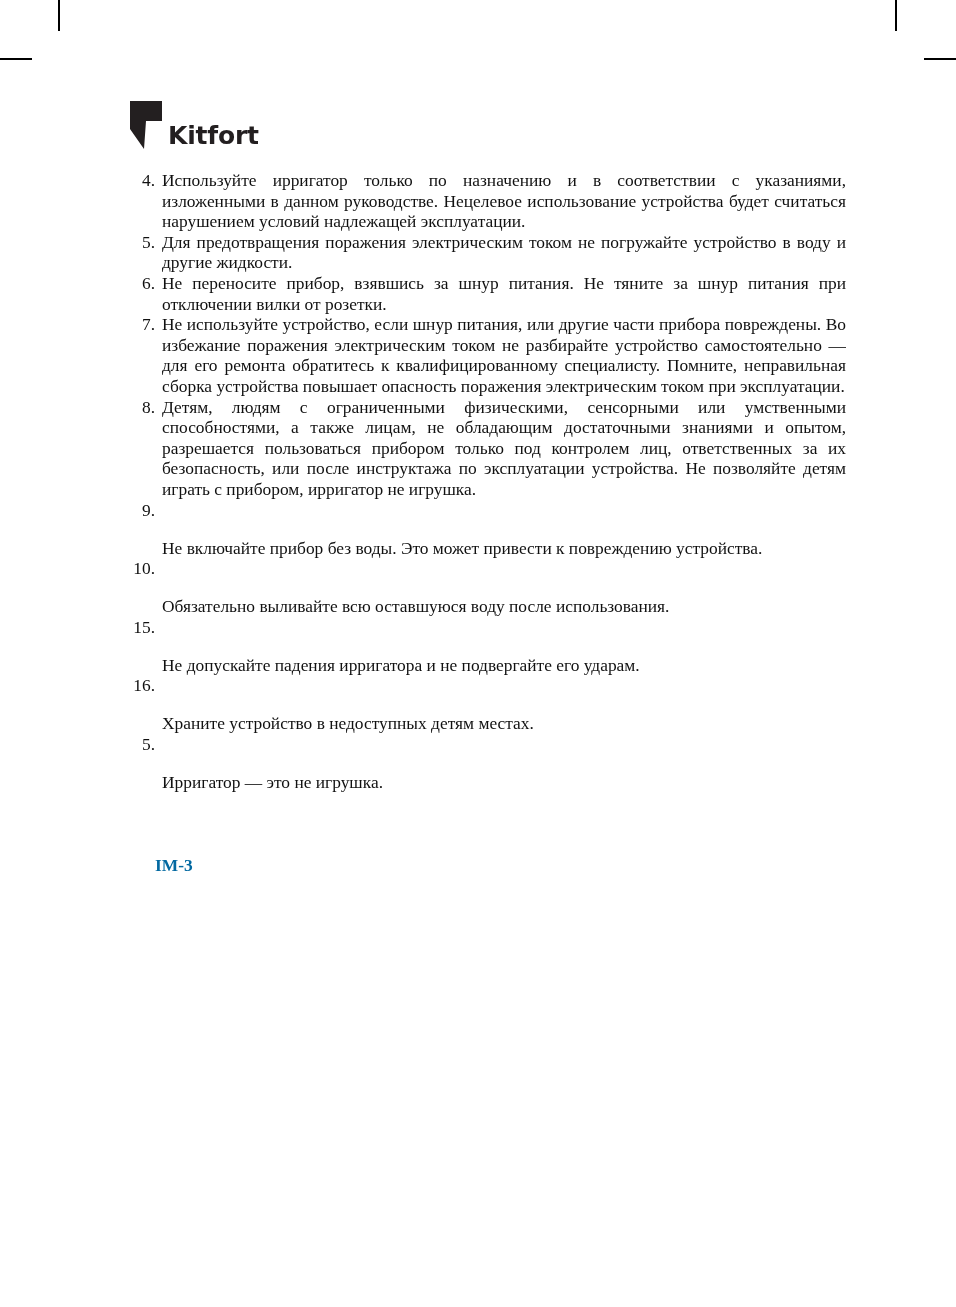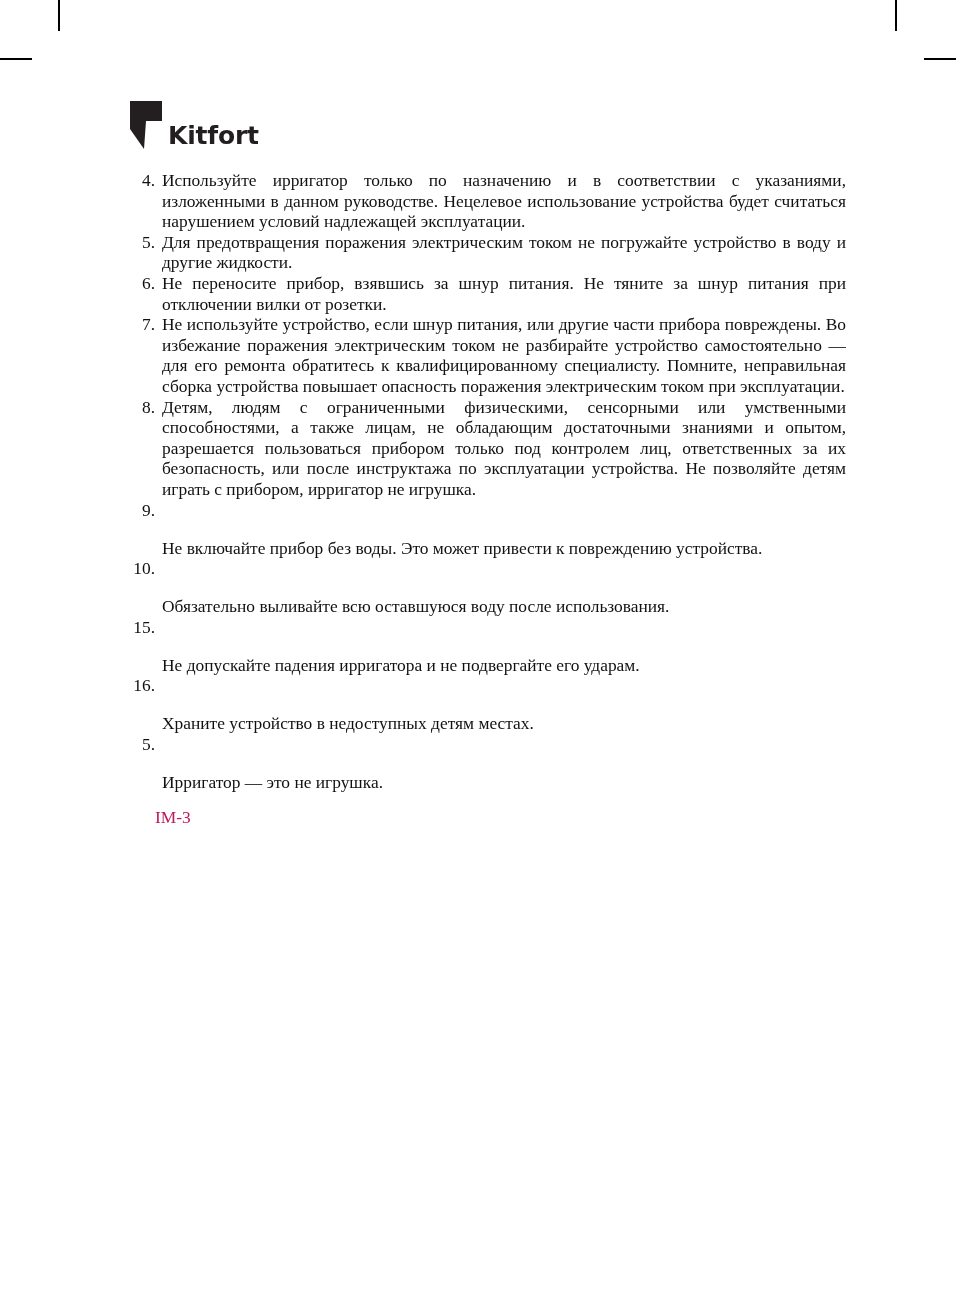--- a/index.html
+++ b/index.html
@@ -87,24 +87,25 @@
     text-align: justify;
     text-justify: inter-word;
     hyphens: manual;
   }
   .body.nojust { text-align: left; margin-top: 38px; }
 
   
   .code {
     position: absolute;
     left: 155px;
-    top: 807px;
+    top: 855px;
     font-size: 17.4px;
     line-height: 20.6px;
-    color: #be185d;
+    color: #0369a1;
+    font-weight: bold;
   }
 
   
   .folio {
     position: absolute;
     left: 128px;
     top: 1180px;
     font-size: 17px;
     color: #404040;
     font-family: "Liberation Sans", "DejaVu Sans", sans-serif;

